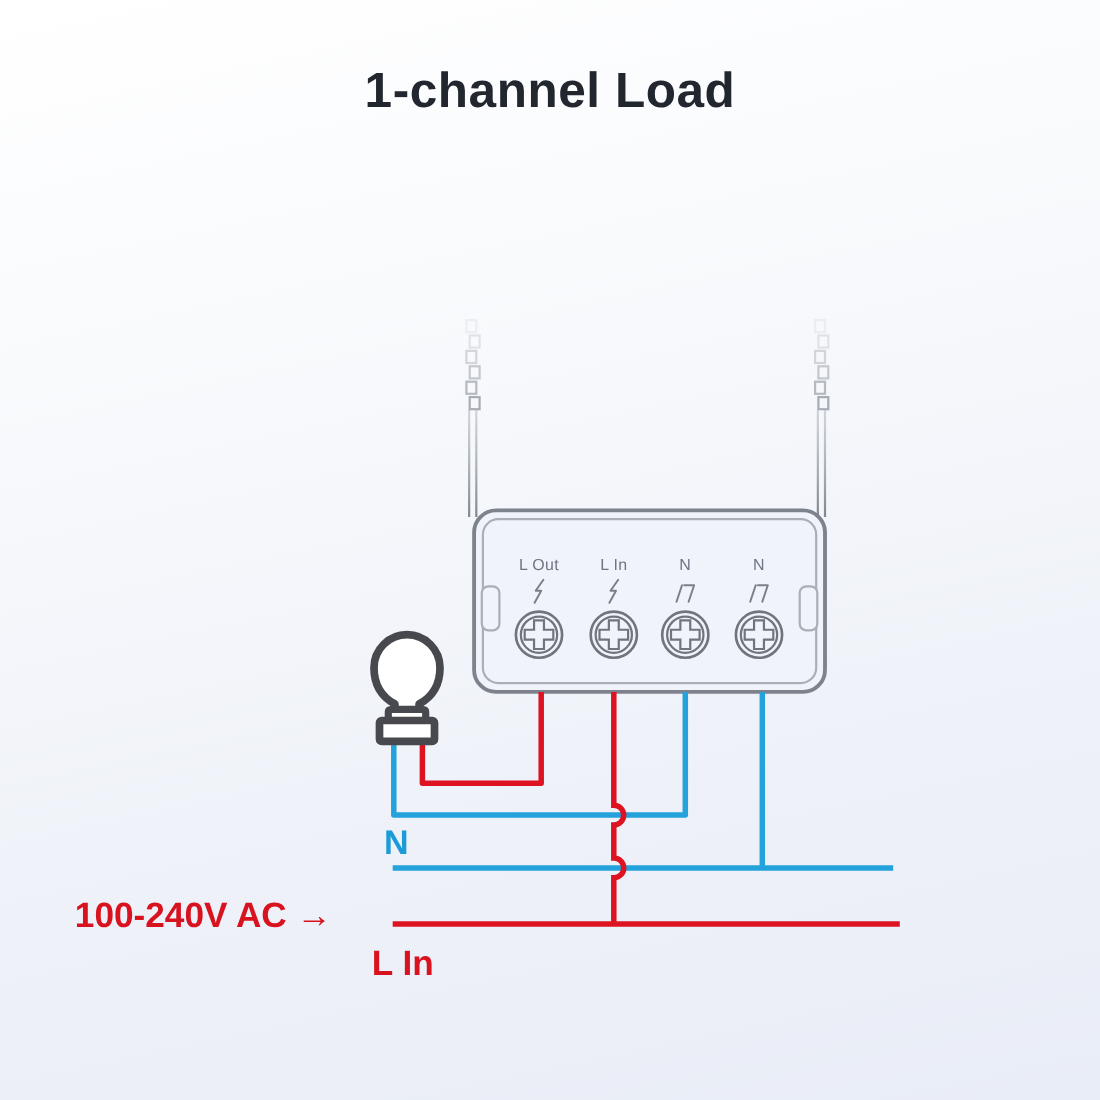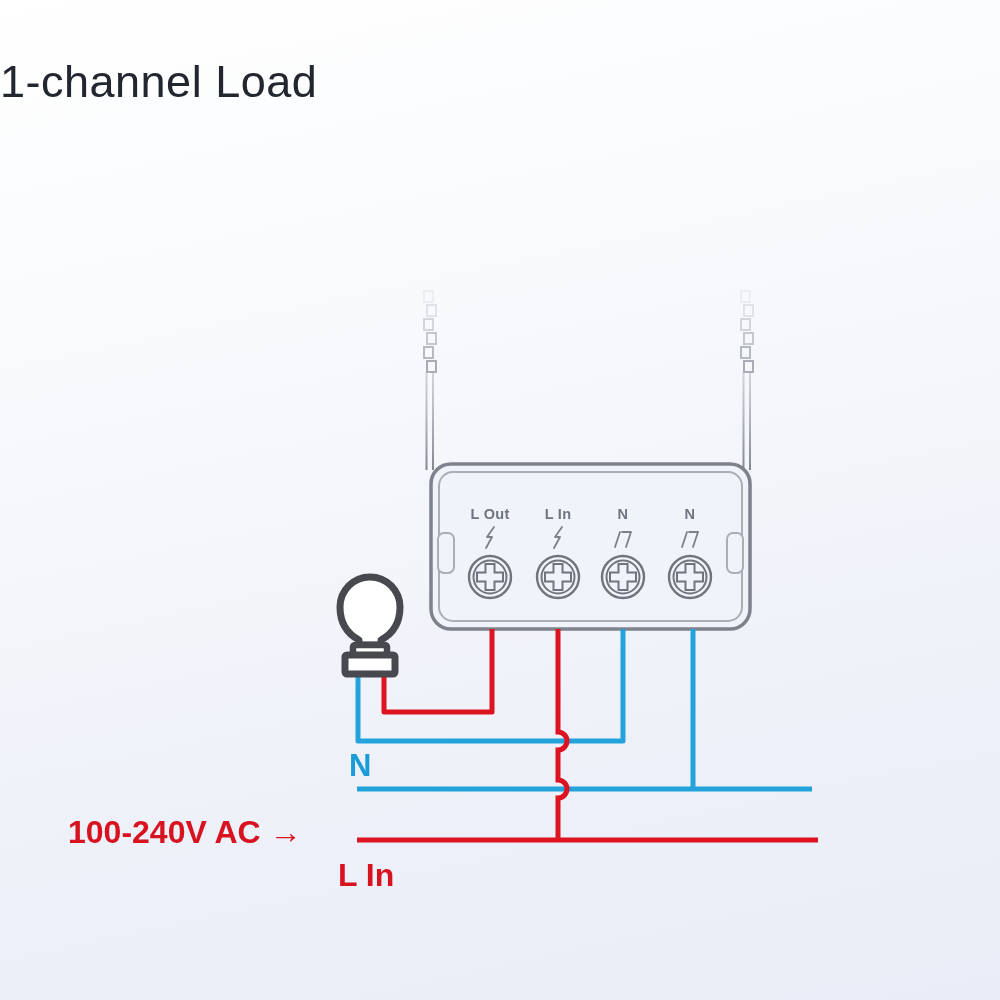--- a/index.html
+++ b/index.html
@@ -5,26 +5,27 @@
   html,body{margin:0;padding:0;}
   .stage{
     position:relative;
     width:1000px;height:1000px;
     overflow:hidden;
     background:linear-gradient(168deg,#ffffff 0%,#f7f9fc 35%,#eef1f8 70%,#e9edf7 100%);
     font-family:"Liberation Sans","DejaVu Sans",sans-serif;
   }
   .title{
     position:absolute;top:56px;left:0;width:100%;
-    font-size:45px;font-weight:400;color:#22262e;letter-spacing:.5px;
+    text-align:center;
+    font-size:45px;font-weight:700;color:#22262e;letter-spacing:.5px;
   }
   .diagram-svg{position:absolute;top:0;left:0;}
   .terminal-label{
     position:absolute;top:506px;transform:translateX(-50%);
-    font-size:14.5px;font-weight:700;color:#6e7582;letter-spacing:.3px;
+    font-size:14.5px;font-weight:400;color:#6e7582;letter-spacing:.3px;
     white-space:nowrap;
   }
   .t1{left:490px;} .t2{left:558px;} .t3{left:623px;} .t4{left:690px;}
   .n-label{
     position:absolute;left:349px;top:748px;
     font-size:31px;font-weight:700;color:#1b9cd8;
   }
   .supply-label{
     position:absolute;left:68px;top:799px;
     font-size:32px;font-weight:700;color:#d8121f;white-space:nowrap;margin-top:15px;

